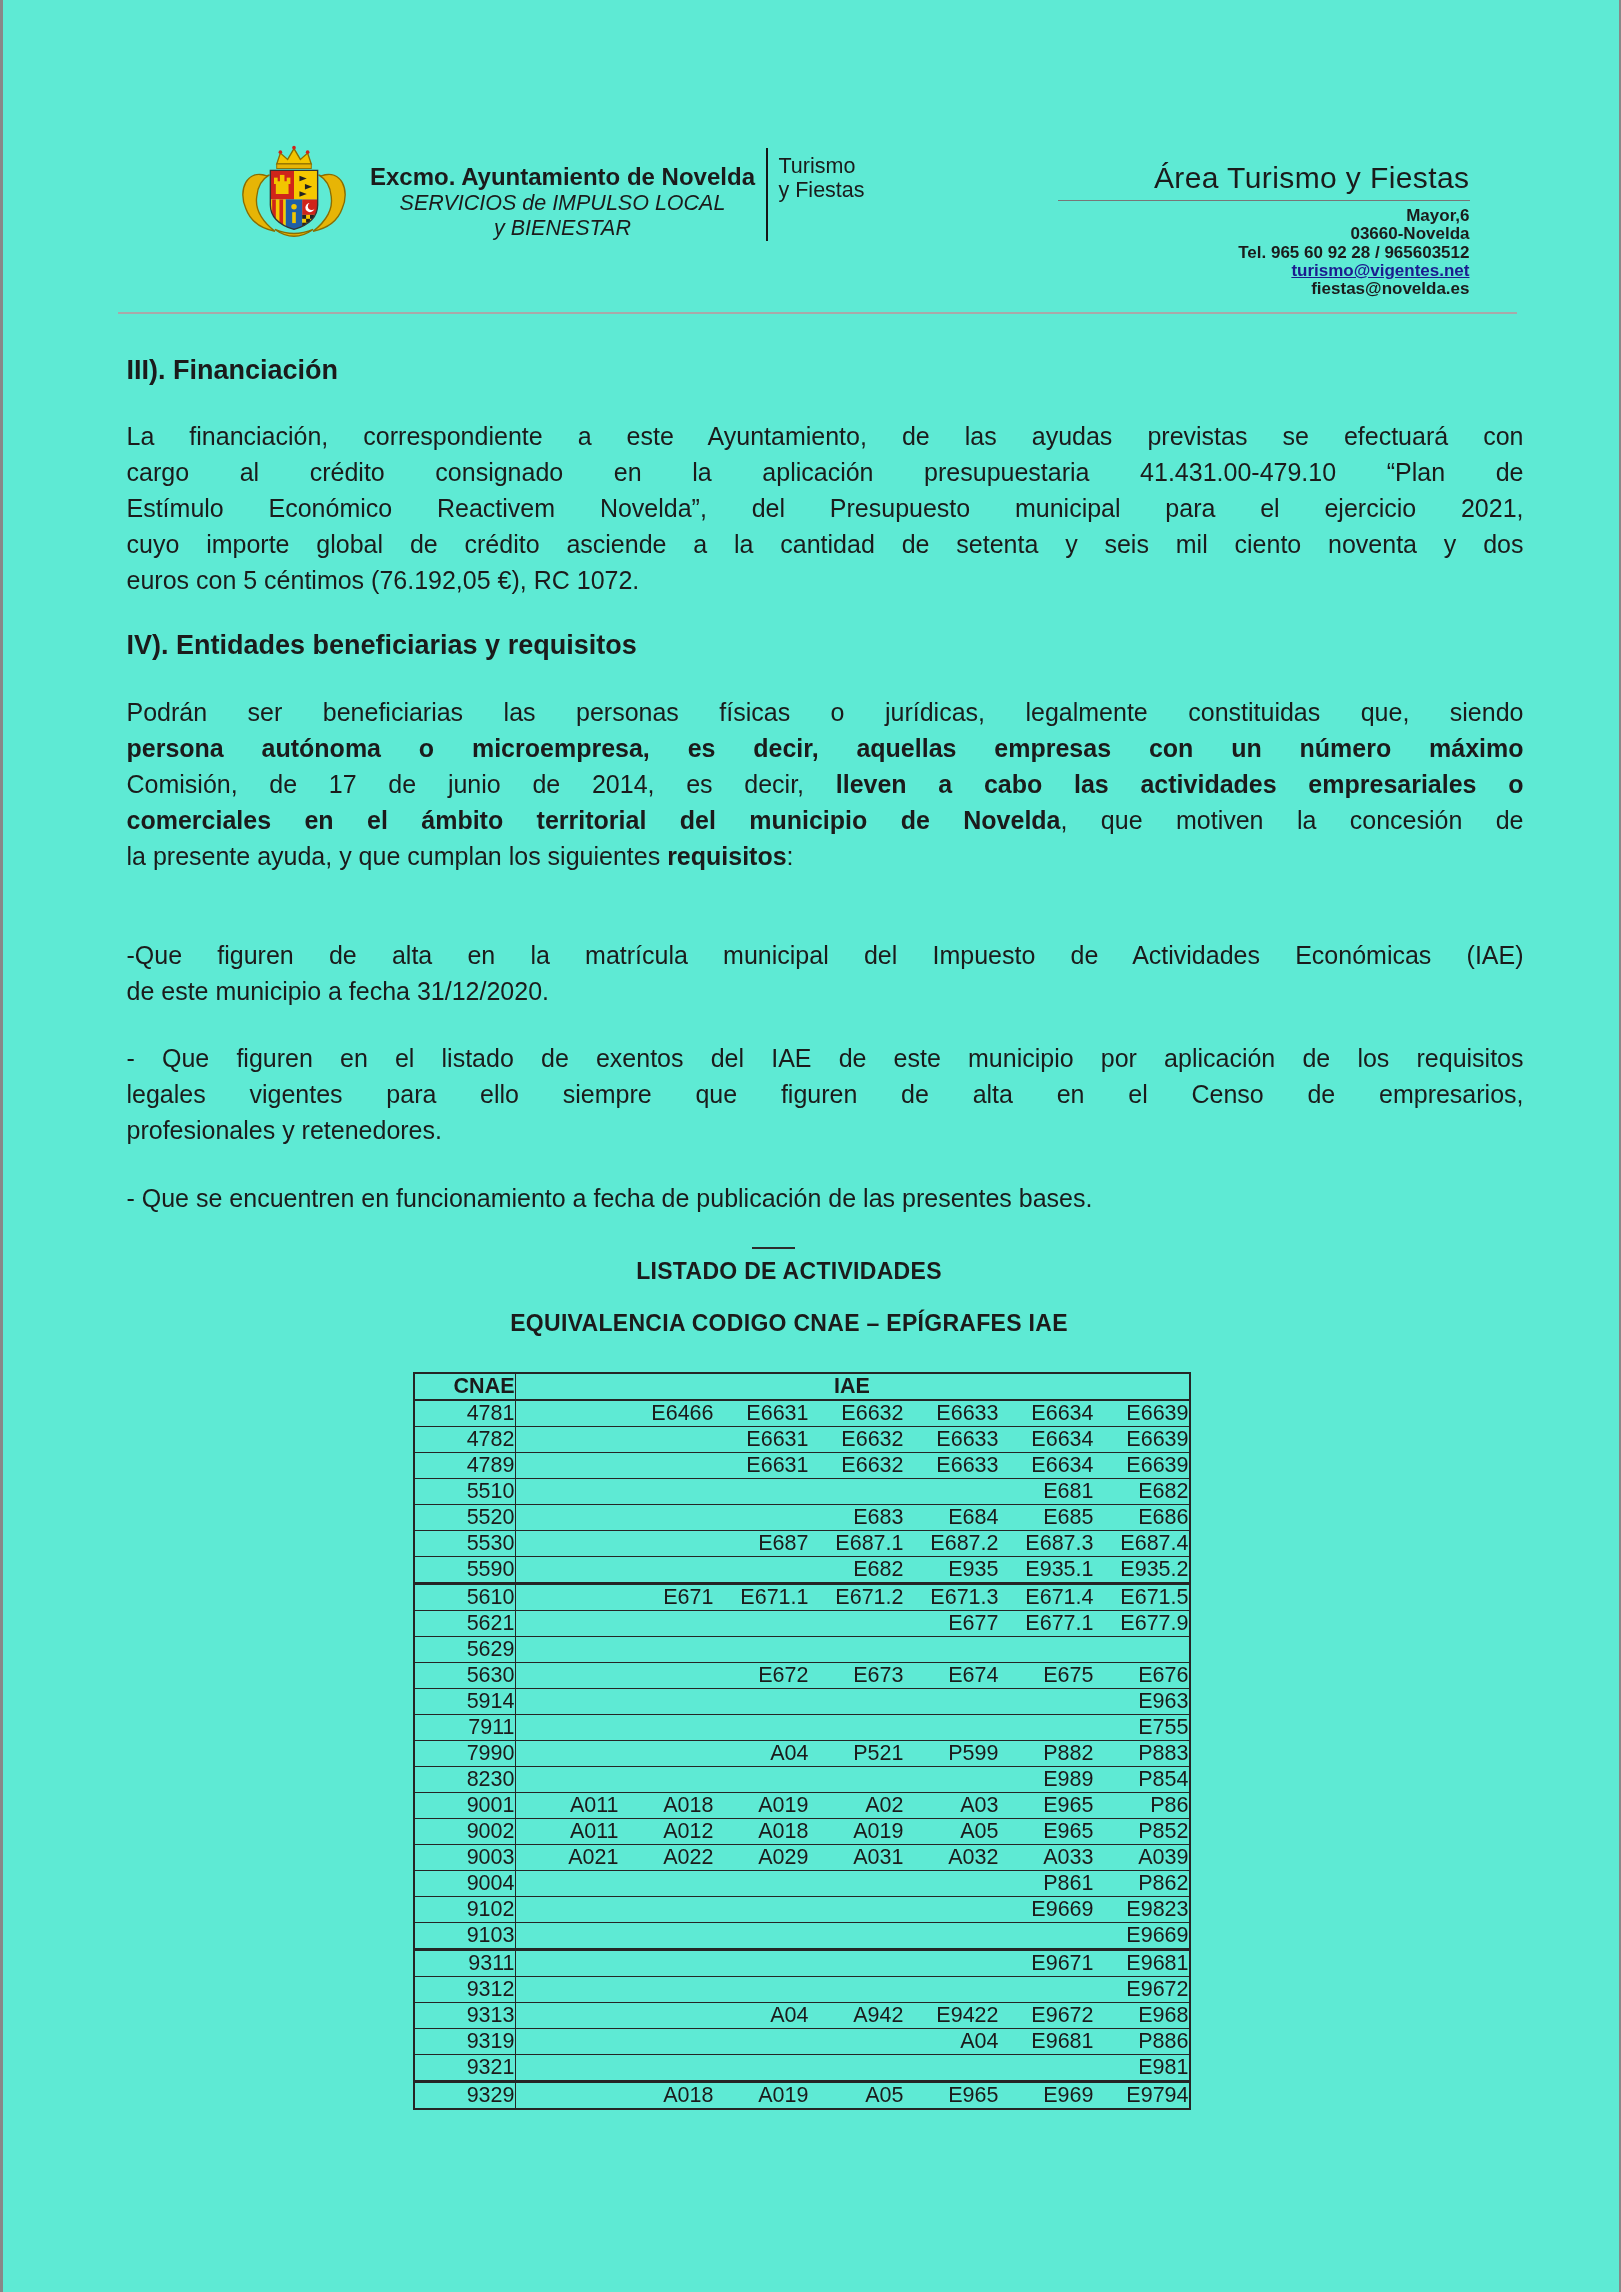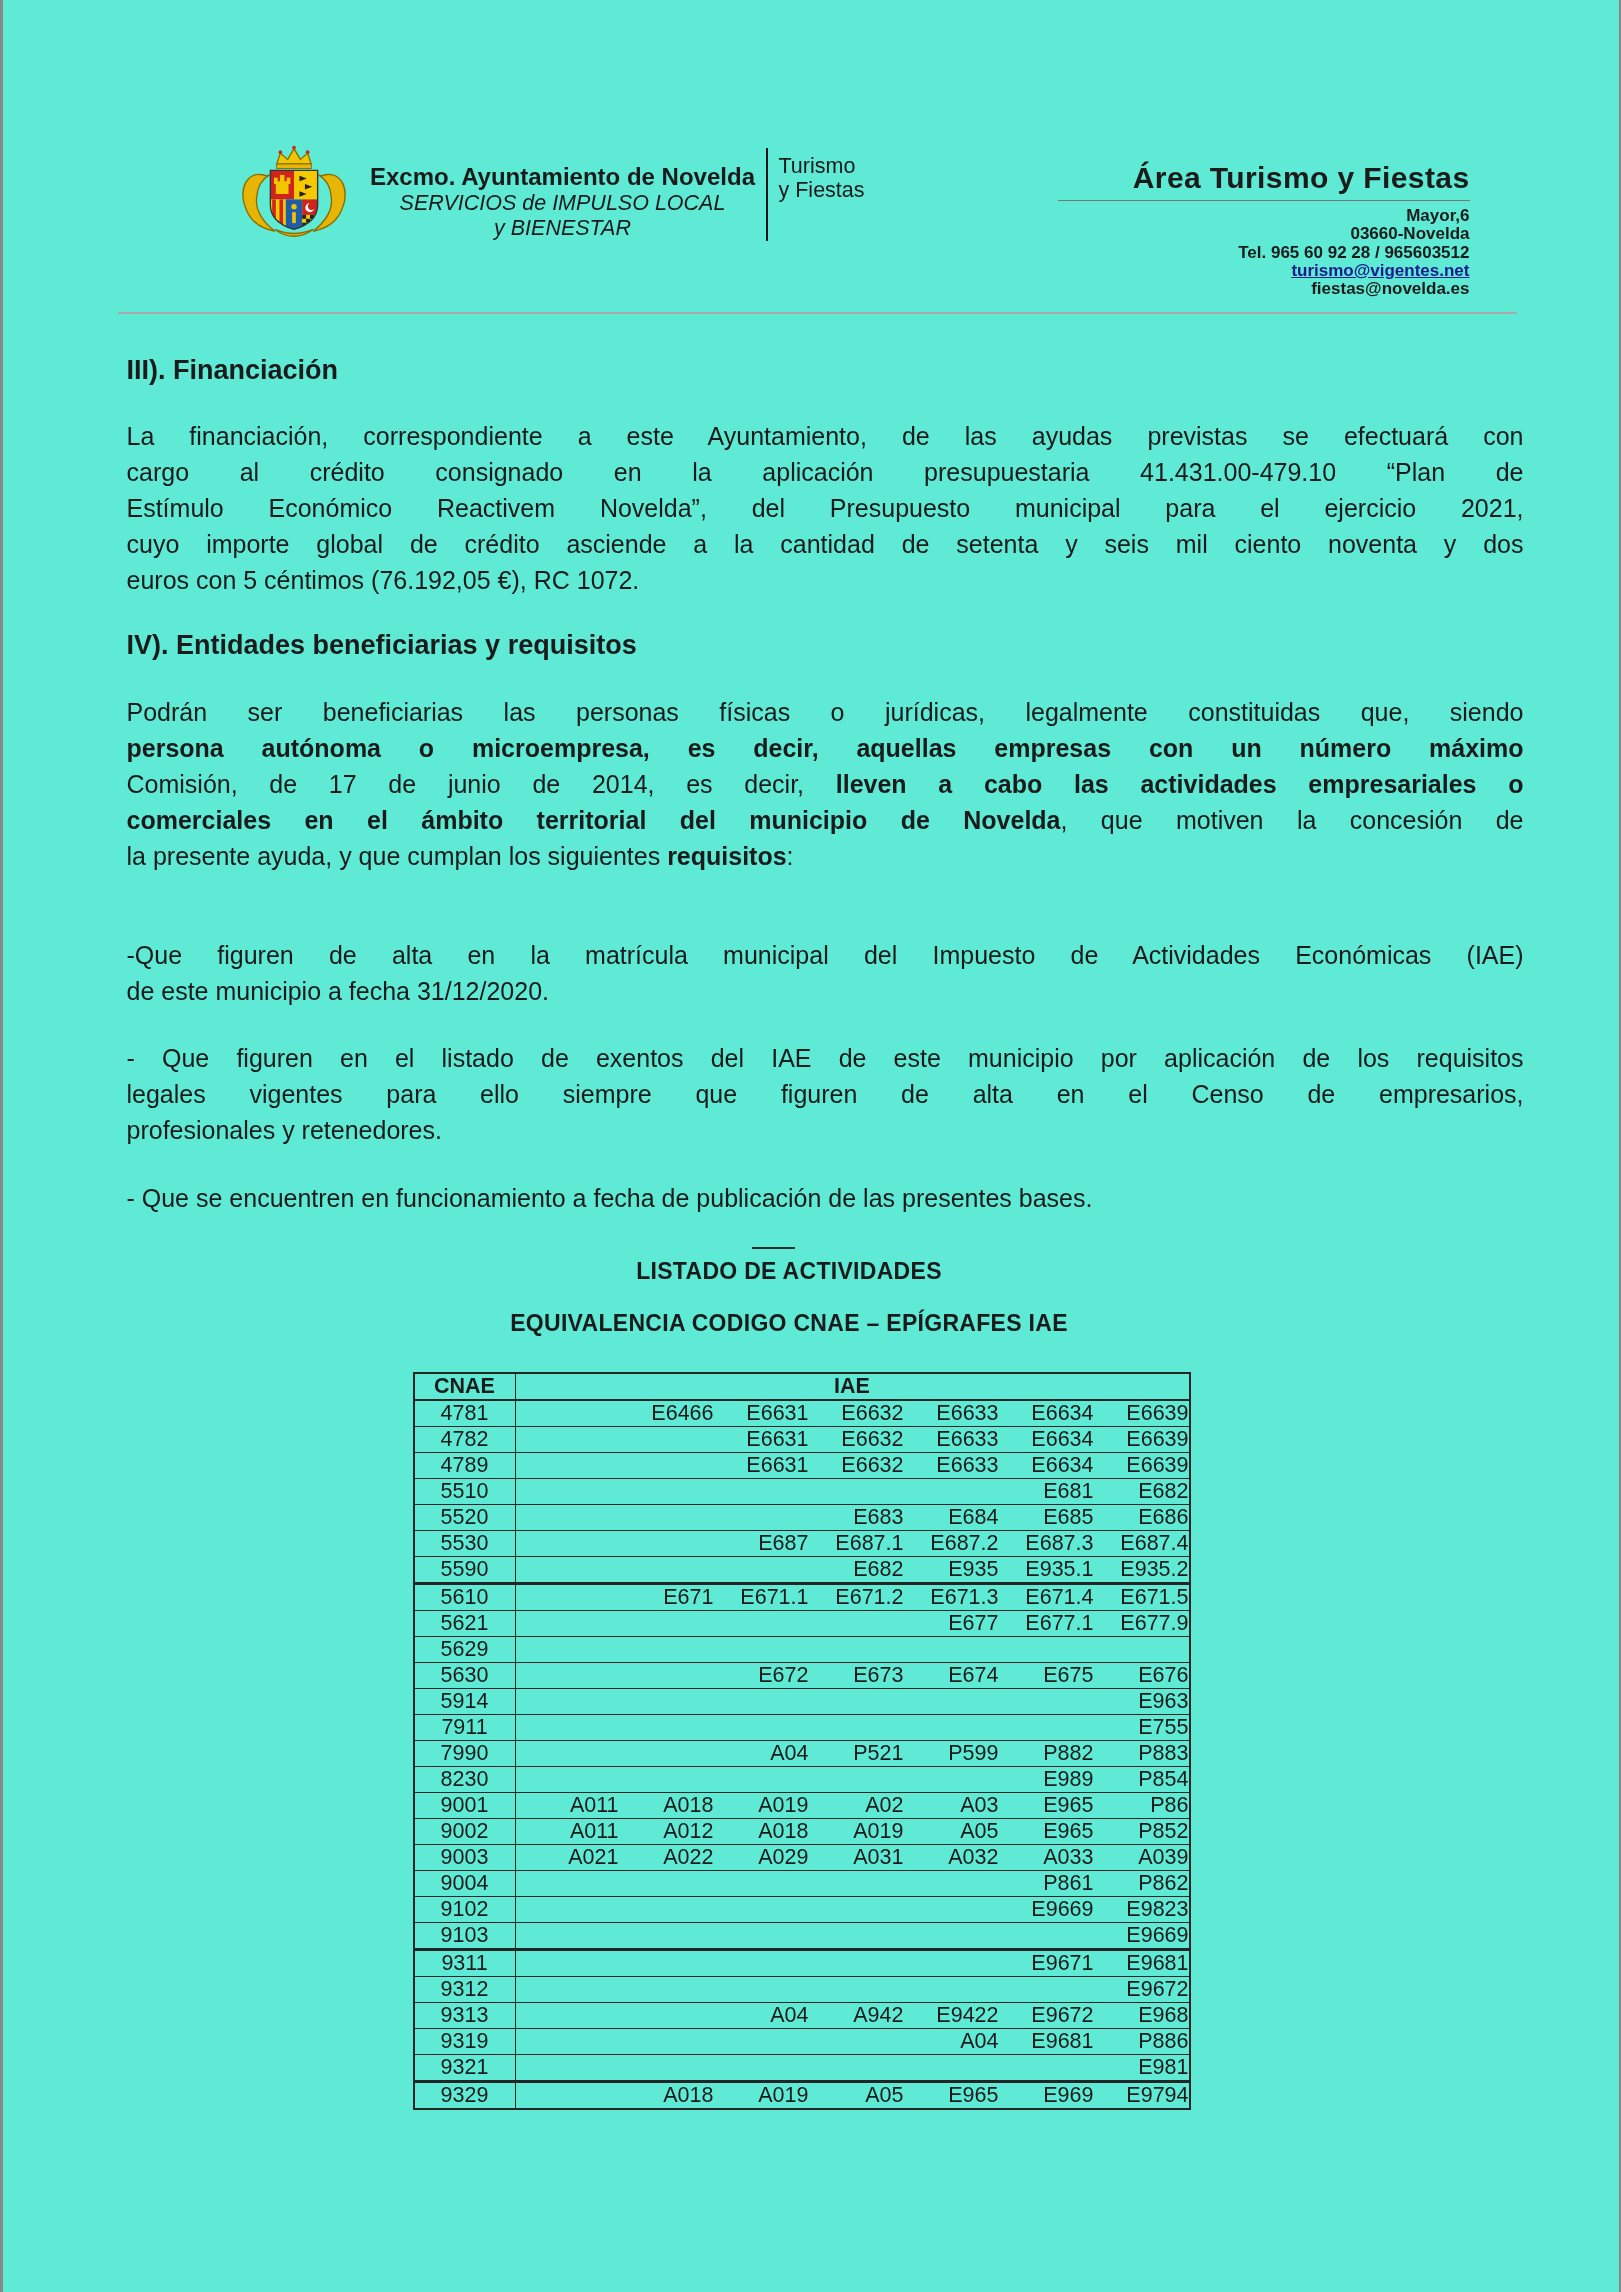--- a/index.html
+++ b/index.html
@@ -19,21 +19,21 @@
     overflow:hidden;
   }
   
   .logo{position:absolute;left:231px;top:142px;width:120px;height:104px;}
   .org-block{position:absolute;left:365px;top:163px;width:390px;text-align:center;}
   .org-name{font-size:24px;font-weight:bold;line-height:28px;}
   .org-sub{font-size:21.5px;font-style:italic;line-height:25px;}
   .hsep-bar{position:absolute;left:763px;top:148px;width:2.7px;height:93px;background:#161616;}
   .dept-block{position:absolute;left:776px;top:154px;font-size:21.5px;line-height:24px;}
   .right-block{position:absolute;left:1055px;top:161px;width:412px;text-align:right;}
-  .area-title{font-size:30px;font-weight:bold;letter-spacing:0.4px;padding-bottom:4.5px;border-bottom:1.8px solid #777;}
+  .area-title{font-size:30px;font-weight:normal;letter-spacing:0.4px;padding-bottom:4.5px;border-bottom:1.8px solid #777;}
   .addr{margin-top:6.3px;font-size:17px;font-weight:bold;line-height:18.4px;}
   .addr-line{white-space:nowrap;}
   .email-link{color:var(--link);text-decoration:underline;font-weight:bold;cursor:pointer;}
   .email-plain{font-weight:bold;}
   .header-rule{position:absolute;left:115px;top:312px;width:1399px;height:1.8px;background:var(--rule);}
   
   .content{position:absolute;left:124px;width:1397px;}
   .sec-heading{font-size:27px;font-weight:bold;margin:0;}
   .para{font-size:25px;line-height:36px;}
   .pline{width:100%;}
@@ -46,21 +46,21 @@
     position:absolute;left:410px;top:1372px;
     border-collapse:collapse;
     font-size:21.5px;
     table-layout:fixed;
   }
   .acttable th,.acttable td{
     border-top:1.8px solid var(--border);
     padding:0;height:24.6px;vertical-align:middle;text-align:right;
   }
   .acttable{border:2.7px solid var(--border);}
-  .acttable .cnae-col{width:100px;text-align:center;border-right:1.8px solid var(--border);}
+  .acttable .cnae-col{width:100px;border-right:1.8px solid var(--border);}
   .acttable .iae-col{width:668px;}
   .acttable thead th{font-weight:bold;border-top:none;}
   .acttable thead .iae-col{text-align:center;}
   .acttable thead th{border-bottom:2.7px solid var(--border);}
   .acttable tr.sep td{border-top:3.1px solid var(--border);}
   .slots{padding-left:8px;white-space:nowrap;}
   .slot{display:inline-block;width:95px;}
 </style>
 </head>
 <body>

